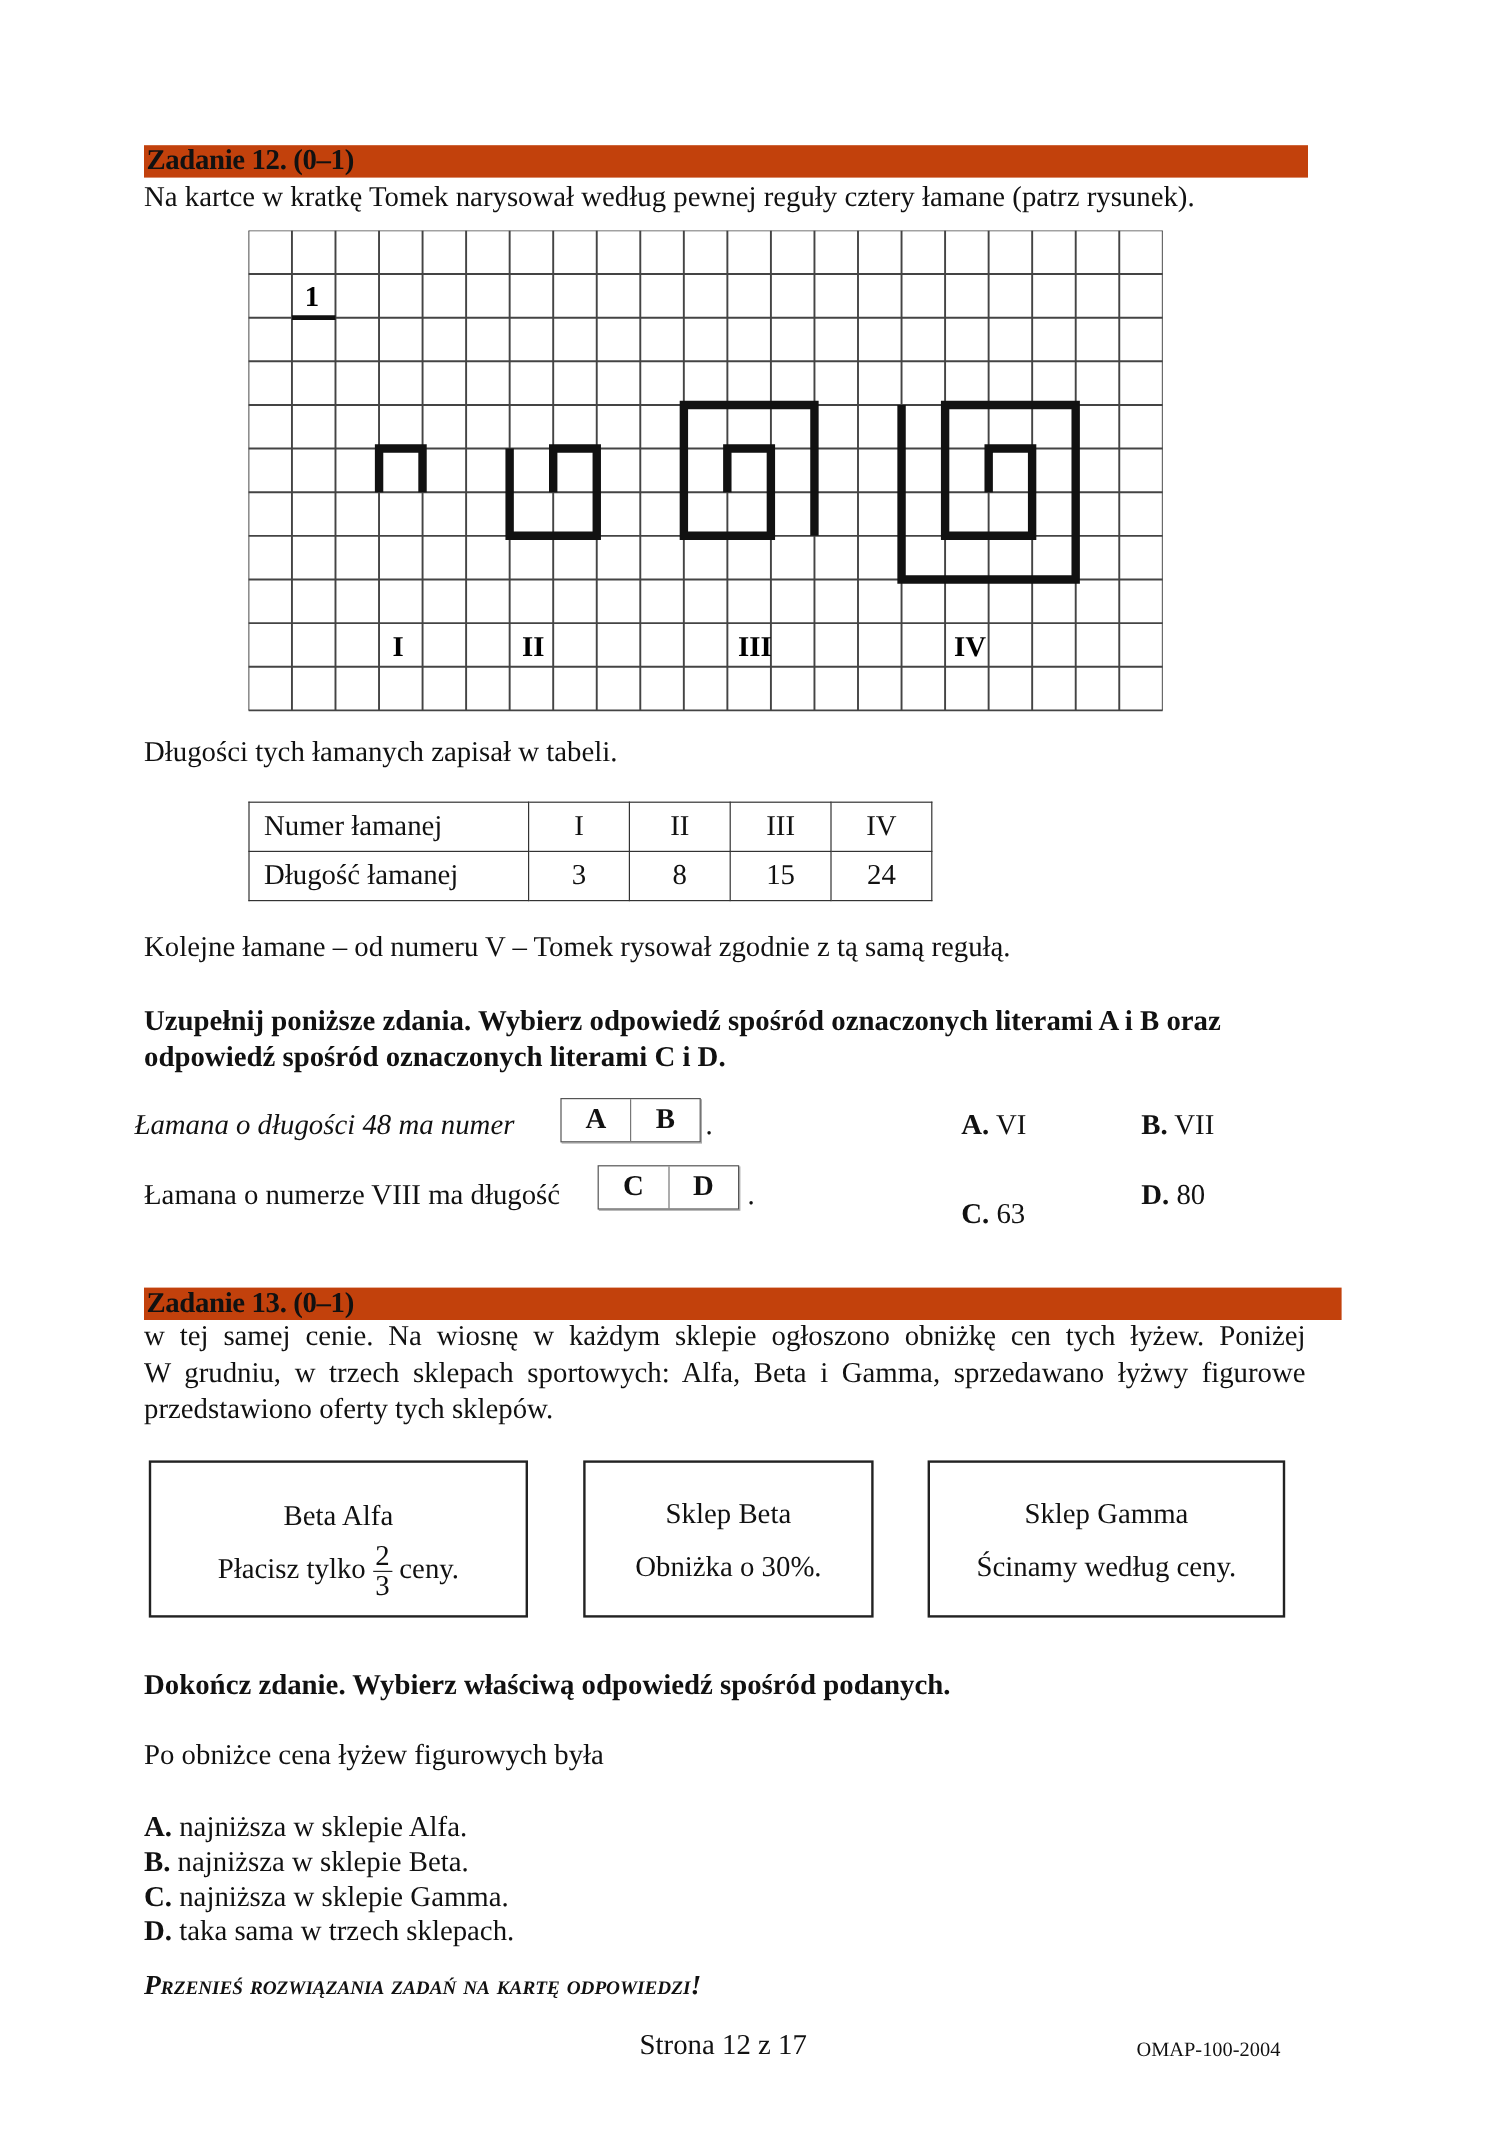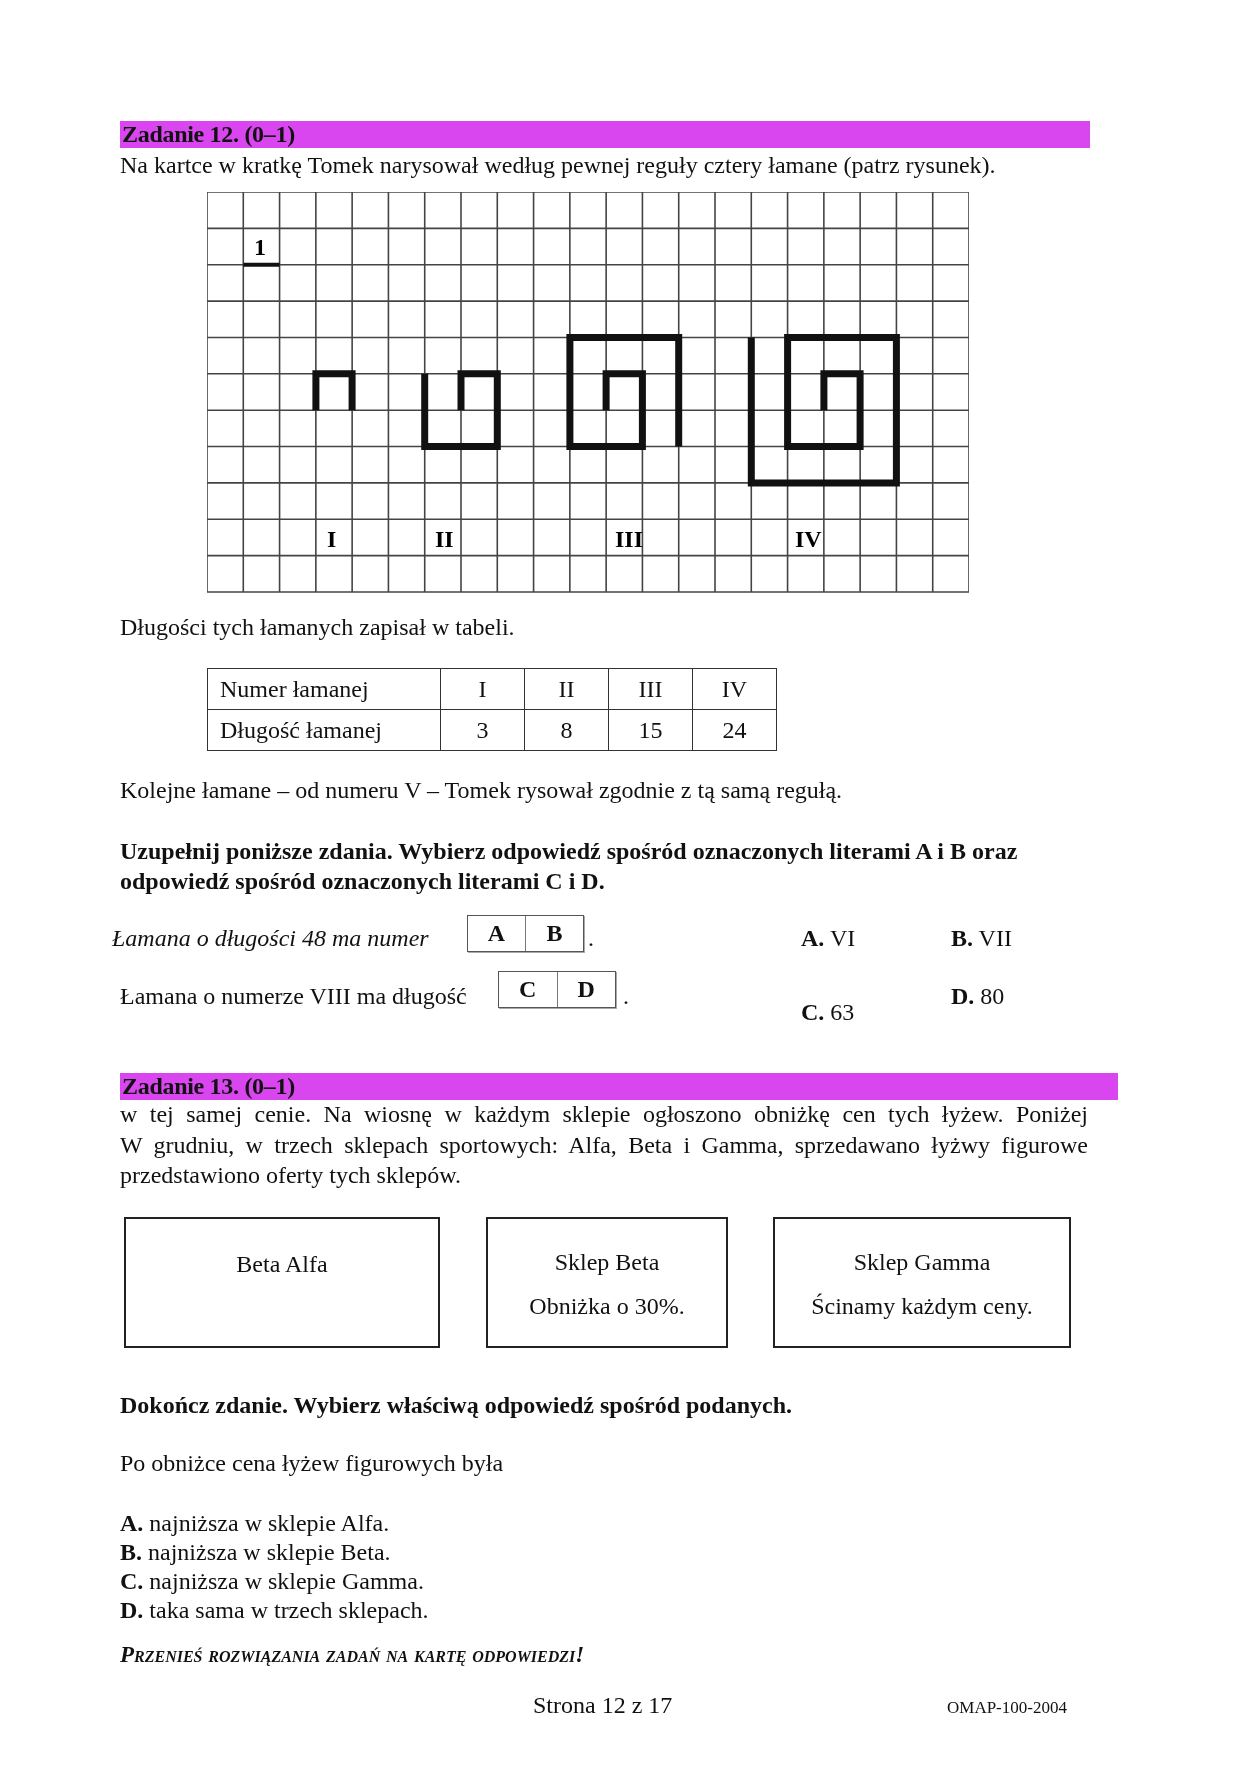--- a/index.html
+++ b/index.html
@@ -1,21 +1,21 @@
 <!DOCTYPE html>
 <html><head>
 <meta charset="utf-8">
 <style>
   html, body { margin: 0; padding: 0; background: #ffffff; }
   body { width: 1260px; height: 1782px; position: relative; overflow: hidden;
          font-family: "Liberation Serif", "DejaVu Serif", serif; color: #111; }
   .abs { position: absolute; white-space: nowrap; }
   .txt { font-size: 24px; line-height: 30px; }
   .bold { font-weight: bold; }
-  .task-bar { position: absolute; left: 120px; width: 970px; height: 27px; background: #d946ef; }
+  .task-bar { position: absolute; left: 120px; width: 970px; height: 27px; background: #c2410c; }
   .task-bar span { position: absolute; left: 2px; top: -2px; font-size: 24px; font-weight: bold; line-height: 30px; letter-spacing: -0.3px; }
   .para { position: absolute; left: 120px; width: 968px; font-size: 24px; line-height: 30.5px; text-align: justify; }
   .para span { display: block; text-align-last: justify; }
   .para span.last { text-align-last: left; }
   table.lengths { position: absolute; left: 207px; top: 668px; border-collapse: collapse; font-size: 24px; }
   table.lengths td { border: 1.5px solid #333; height: 40px; padding: 0; text-align: center; margin-top: 28px; }
   table.lengths td.h { text-align: left; padding-left: 12px; width: 220px; }
   table.lengths td.c { width: 83px; }
   .ansbox { position: absolute; border: 1.5px solid #555; box-shadow: 1px 1px 0 #aaa; display: flex; background: #fff; }
   .ansbox div { flex: 1; text-align: center; font-weight: bold; font-size: 24px; line-height: 34px; }
@@ -141,28 +141,31 @@
   <span>Zadanie 13. (0–1)</span>
 </div>
 <div class="para" style="top:1099px;">
   <span>w tej samej cenie. Na wiosnę w każdym sklepie ogłoszono obniżkę cen tych łyżew. Poniżej</span>
   <span>W grudniu, w trzech sklepach sportowych: Alfa, Beta i Gamma, sprzedawano łyżwy figurowe</span>
   <span class="last">przedstawiono oferty tych sklepów.</span>
 </div>
 
 <div class="shop" style="left:124px; width:312px;">
   <div style="margin-top:30px; line-height:30px;">Beta Alfa</div>
+  <div style="margin-top:6px;">
+    <span>Płacisz tylko</span><span class="frac"><span class="num">2</span><span class="den">3</span></span><span>ceny.</span>
+  </div>
 </div>
 <div class="shop" style="left:486px; width:238px;">
   <div style="margin-top:28px; line-height:30px;">Sklep Beta</div>
   <div style="margin-top:14px; line-height:30px;">Obniżka o 30%.</div>
 </div>
 <div class="shop" style="left:773px; width:294px;">
   <div style="margin-top:28px; line-height:30px;">Sklep Gamma</div>
-  <div style="margin-top:14px; line-height:30px;">Ścinamy każdym ceny.</div>
+  <div style="margin-top:14px; line-height:30px;">Ścinamy według ceny.</div>
 </div>
 
 <div class="abs txt bold" style="left:120px; top:1390px;">Dokończ zdanie. Wybierz właściwą odpowiedź spośród podanych.</div>
 <div class="abs txt" style="left:120px; top:1448px;">Po obniżce cena łyżew figurowych była</div>
 
 <div class="abs txt option" style="left:120px; top:1508px;">
   <span class="lbl">A.</span> <span>najniższa w sklepie Alfa.</span>
 </div>
 <div class="abs txt option" style="left:120px; top:1537px;">
   <span class="lbl">B.</span> <span>najniższa w sklepie Beta.</span>

